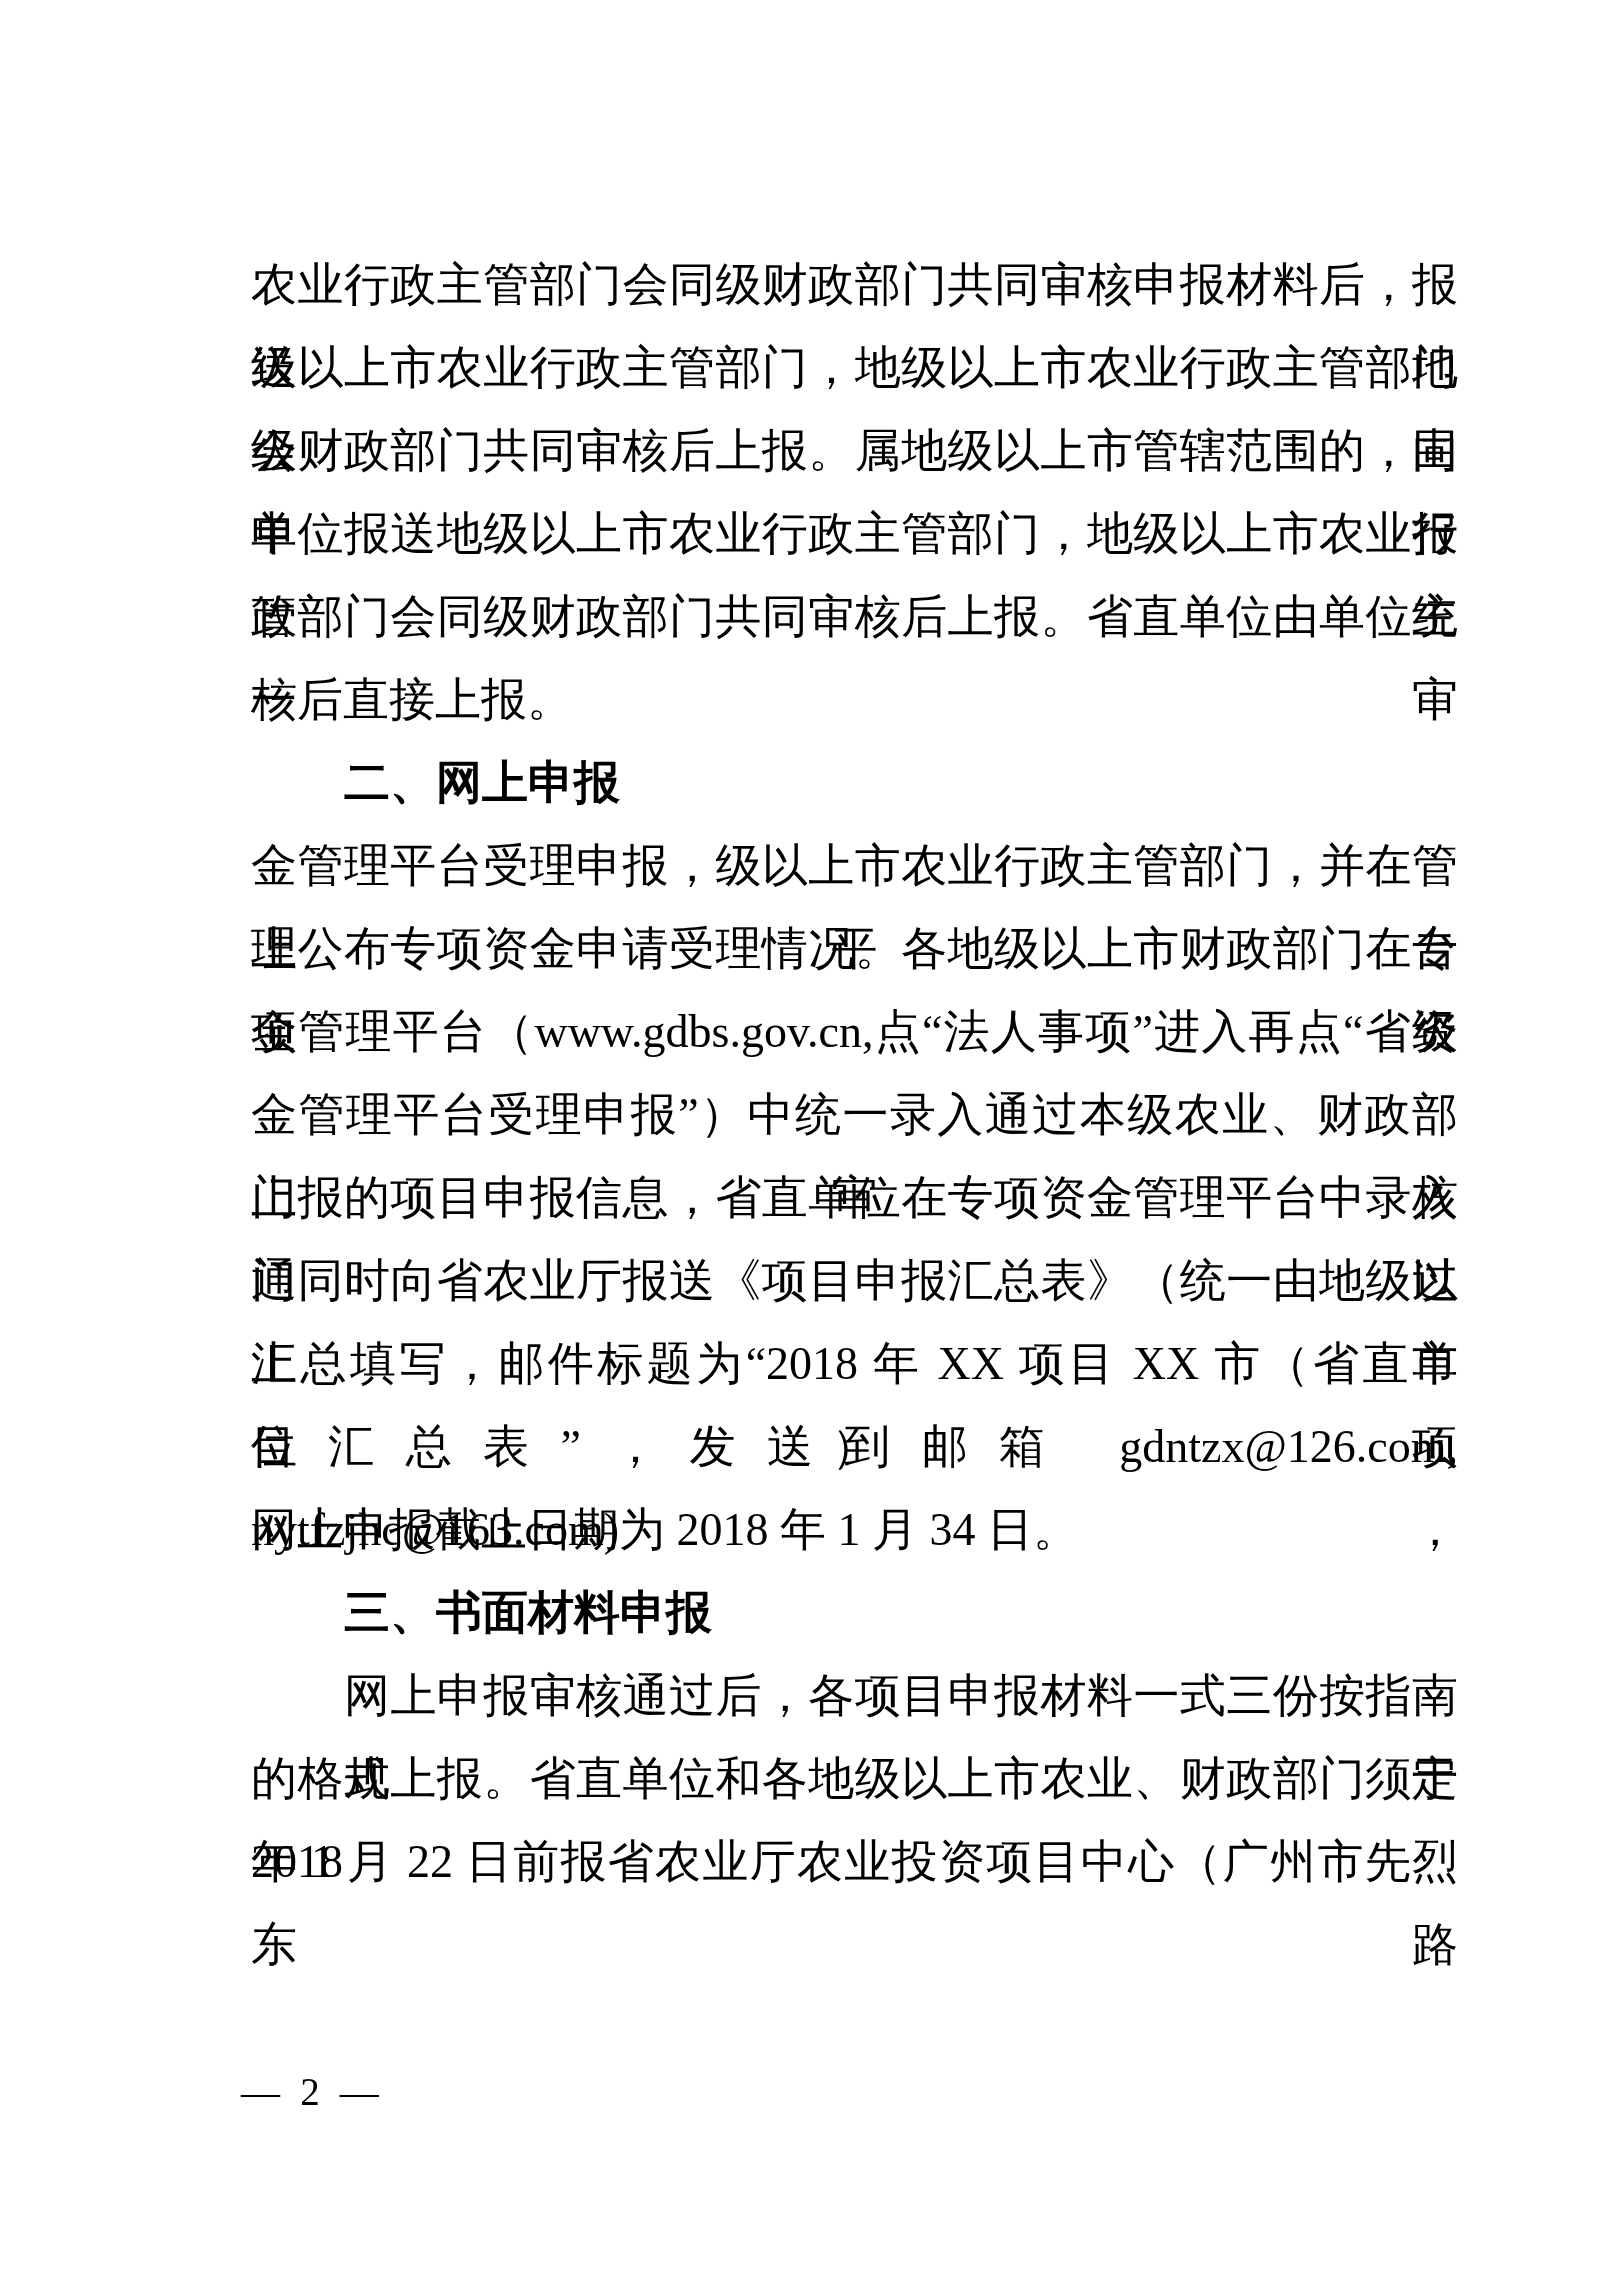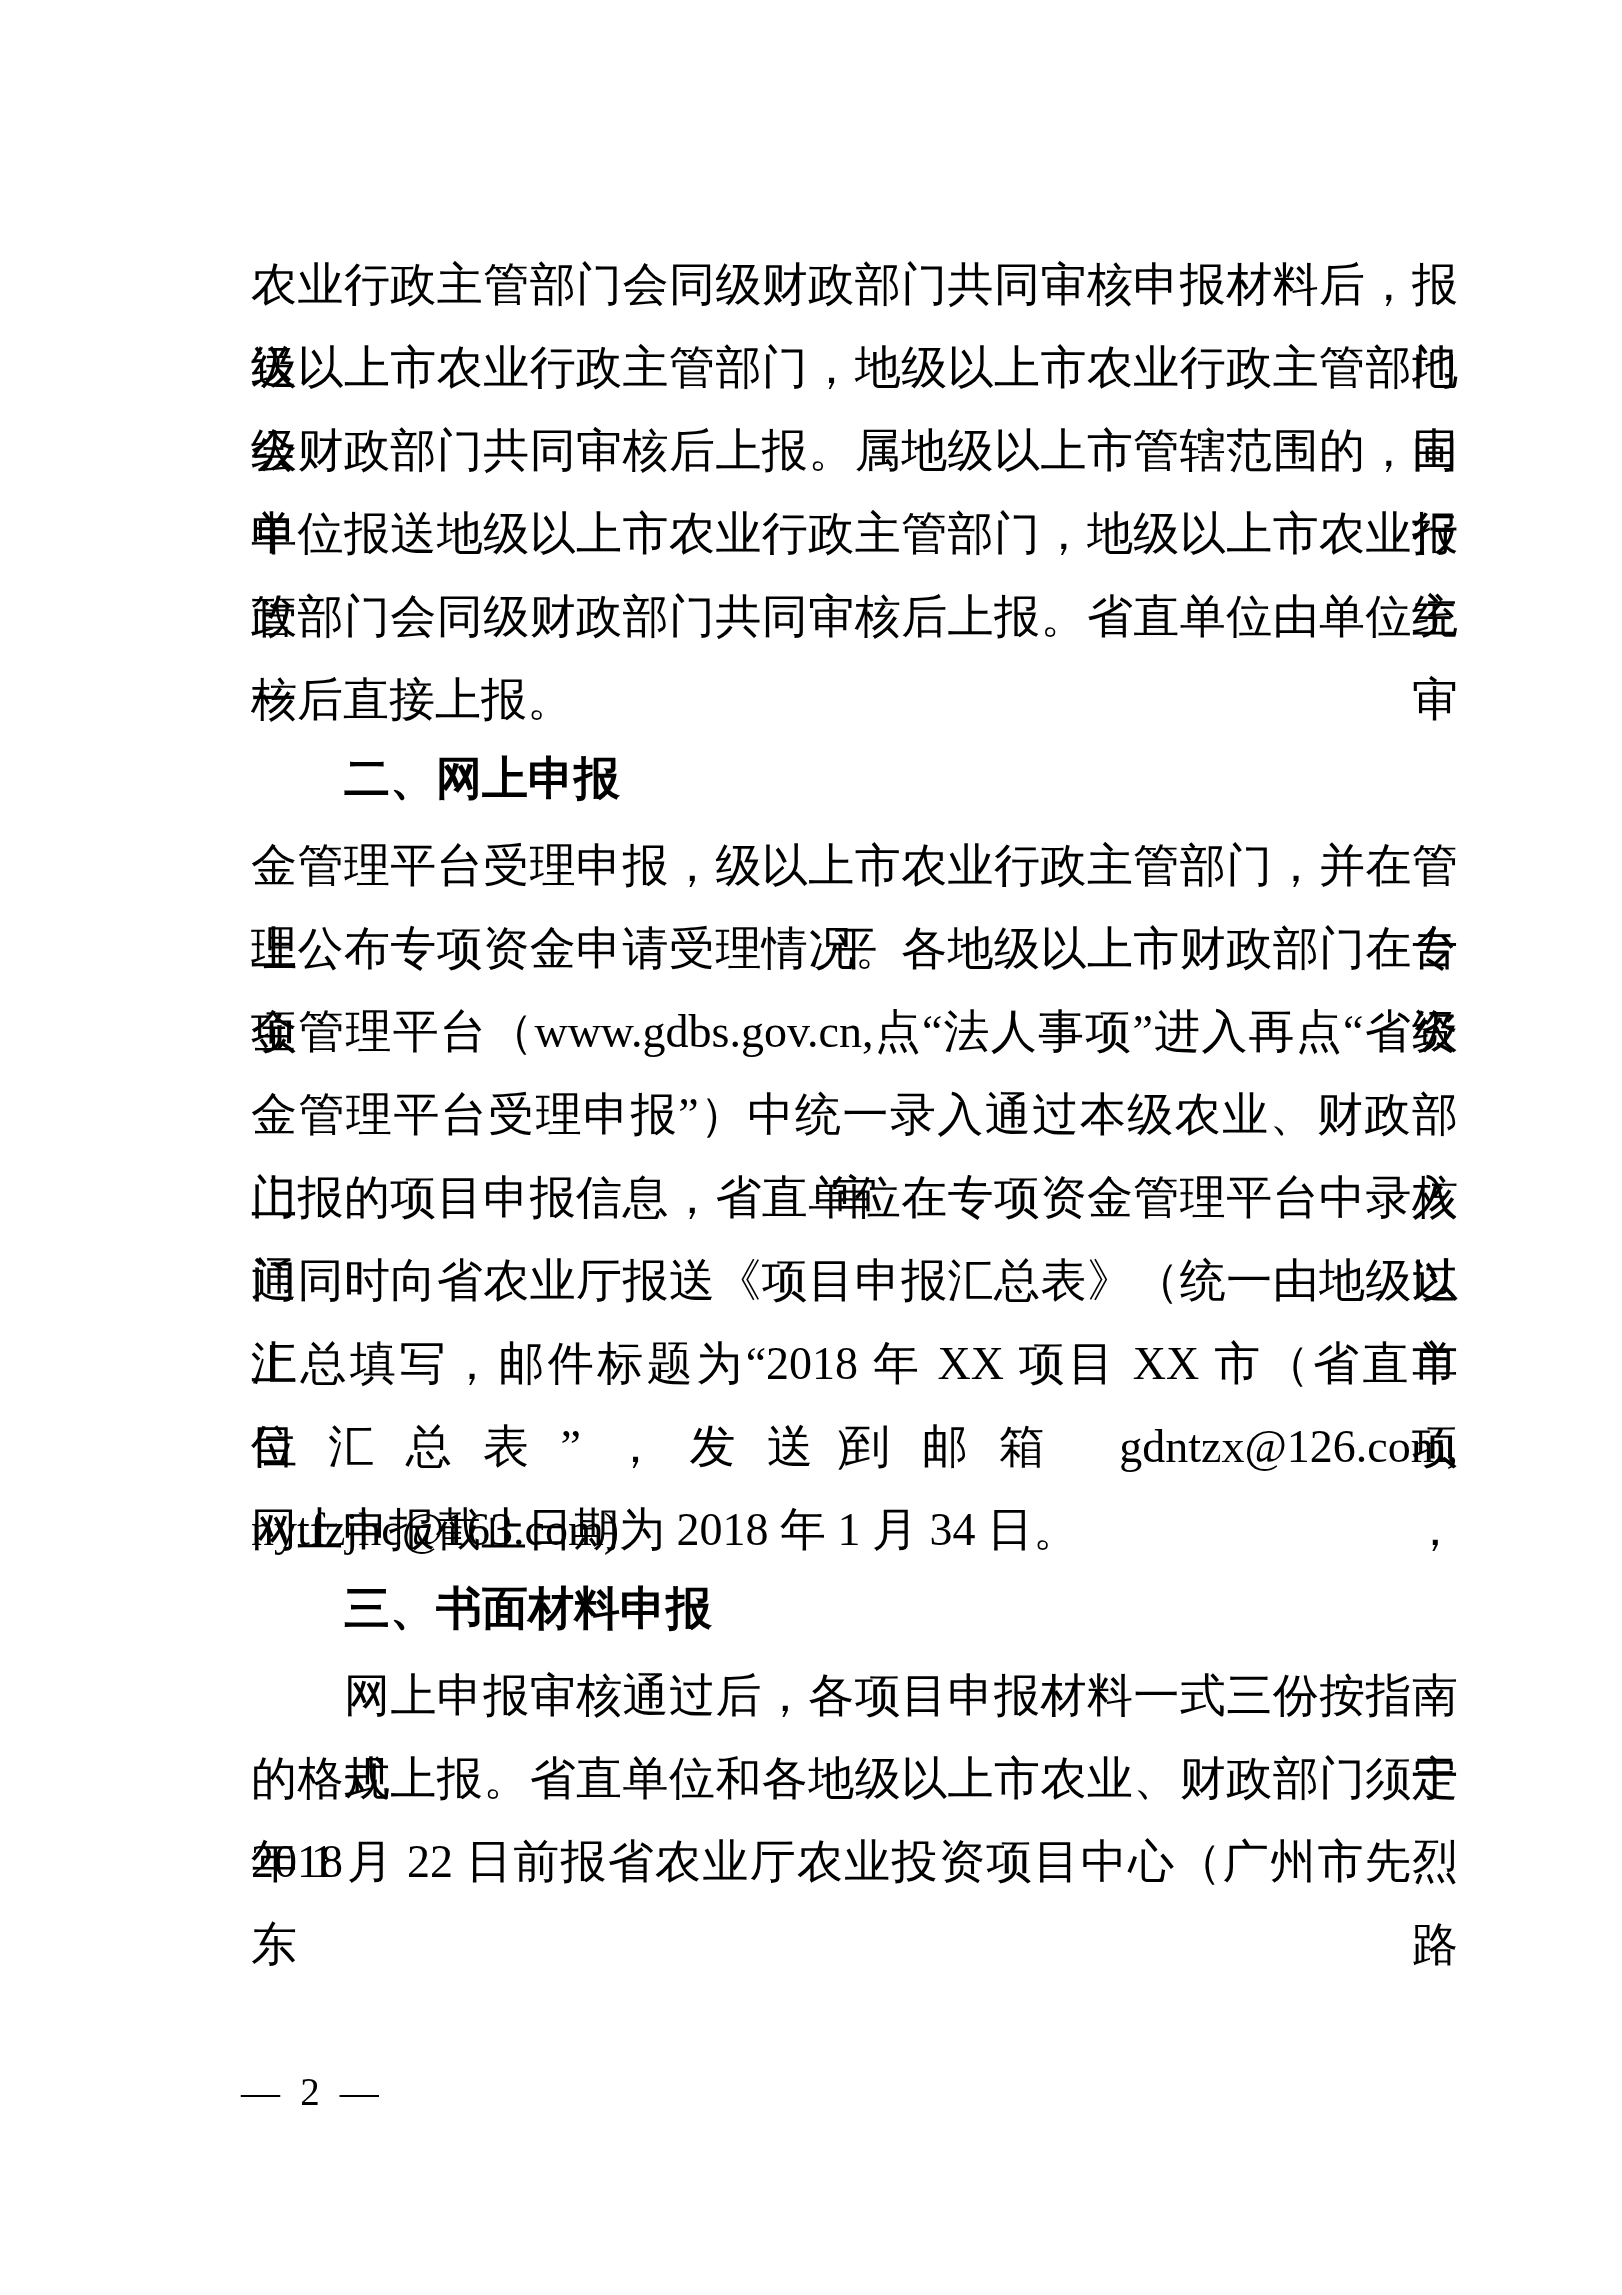--- a/index.html
+++ b/index.html
@@ -39,21 +39,21 @@
   }
   .justify {
     text-align: justify;
     text-align-last: justify;
     text-justify: inter-character;
   }
   .indent {
     padding-left: 93px;
   }
   .heading {
-    font-family: Liberation Mono, monospace;
+    font-family: Liberation Sans, sans-serif;
     font-weight: 700;
     font-size: 46px;
   }
   .footer {
     position: absolute;
     top: 2069px;
     left: 209px;
     font-size: 39px;
     line-height: 46px;
     letter-spacing: 5.2px;

